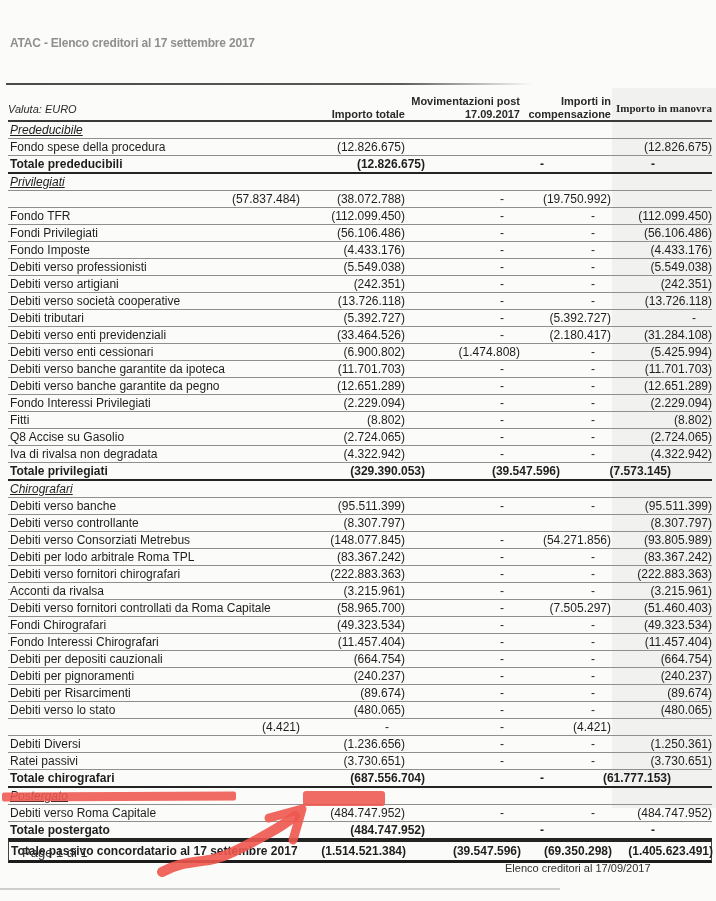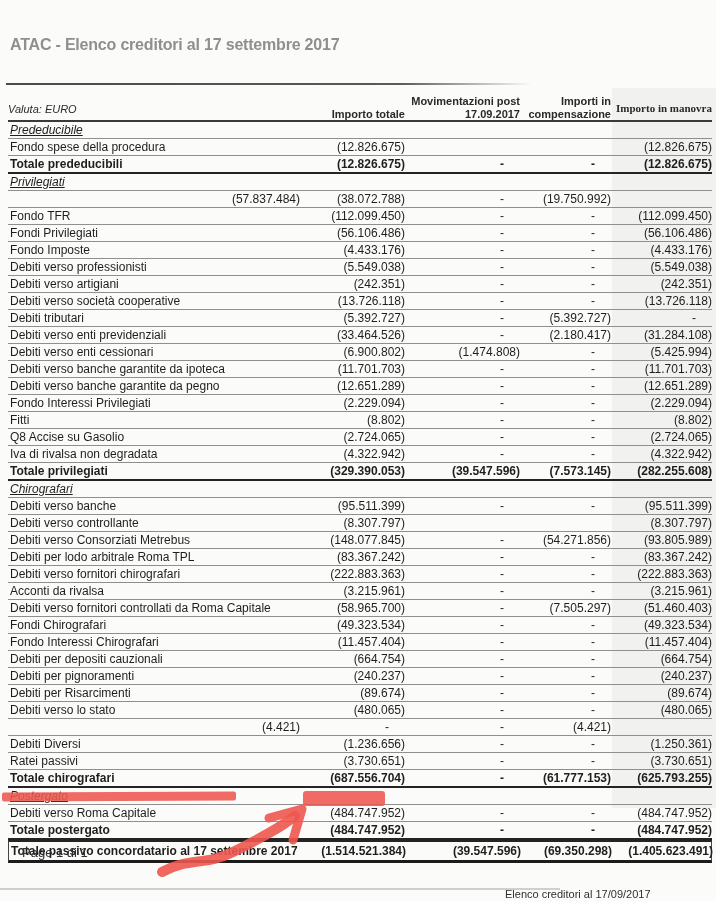--- a/index.html
+++ b/index.html
@@ -5,21 +5,21 @@
   html,body{margin:0;padding:0;}
   body{
     width:716px;height:901px;position:relative;overflow:hidden;
     background:#fbfbfa;
     font-family:"Liberation Sans",sans-serif;
     color:#1e1e1e;
     --red:#ee564e;
   }
   .page-title{
     position:absolute;left:10px;top:36px;
-    font-size:16px;font-weight:bold;color:#8f8f8f;letter-spacing:-0.2px;
+    font-size:12px;font-weight:bold;color:#8f8f8f;letter-spacing:-0.2px;
   }
   
   .sheet{position:absolute;left:8px;top:84px;width:704px;}
   .band{
     position:absolute;left:612px;top:88px;width:104px;height:720px;
     background:rgba(110,110,110,0.07);pointer-events:none;
   }
   .top-rule{
     position:absolute;left:6px;top:83px;width:526px;height:2px;
     background:linear-gradient(to right,#4a4a4a 0%,#5a5a5a 75%,rgba(90,90,90,0) 100%);
@@ -33,36 +33,36 @@
     align-items:flex-end;text-align:right;line-height:12.5px;}
   .thead .hcell.first{align-items:flex-start;text-align:left;font-weight:normal;font-style:italic;padding-bottom:5px;}
   .thead .hcell.center{justify-content:flex-end;padding-bottom:6px;font-family:Liberation Serif, serif;}
   
   .row{height:16px;align-items:center;font-size:12px;border-bottom:1px solid #8f8f8f;}
   .cell{overflow:hidden;white-space:nowrap;}
   .cell.label{padding-left:2px;}
   .cell.num{text-align:right;}
   .cell.dash{padding-right:16px;}
   .row.section .label{font-style:italic;text-decoration:underline;}
-  .row.total{font-weight:bold;border-bottom:2px solid #242424;}
+  .row.total{font-weight:bold;border-bottom:2px solid #242424;gap:20px;}
   .row.grand{
     font-weight:bold;height:18px;
     border-top:2px solid #242424;border-bottom:3px solid #1c1c1c;
     border-left:1px solid #444;border-right:1px solid #444;
   }
   
   .red-bar{position:absolute;background:var(--red);opacity:.88;border-radius:2px;}
   .red-bar.b1{left:2px;top:792px;width:234px;height:9px;transform:rotate(-0.3deg);}
   .red-bar.b2{left:303px;top:791px;width:82px;height:15px;border-radius:3px;}
   .arrow-svg{position:absolute;left:145px;top:800px;width:190px;height:90px;}
   .bottom-faint-line{
     position:absolute;left:0;top:888px;width:560px;height:2px;background:#cfcfcf;
   }
   .footer-page{position:absolute;left:22px;top:845px;font-size:13px;color:#2f2f2f;}
-  .footer-ref{position:absolute;left:505px;top:888px;font-size:11px;color:#2f2f2f;}
+  .footer-ref{position:absolute;left:505px;top:862px;font-size:11px;color:#2f2f2f;}
 </style>
 </head>
 <body style="--red: #ee564e;">
 
 <div class="page-title">ATAC - Elenco creditori al 17 settembre 2017</div>
 
 <div class="band"></div>
 <div class="top-rule"></div>
 
 <div class="sheet">

